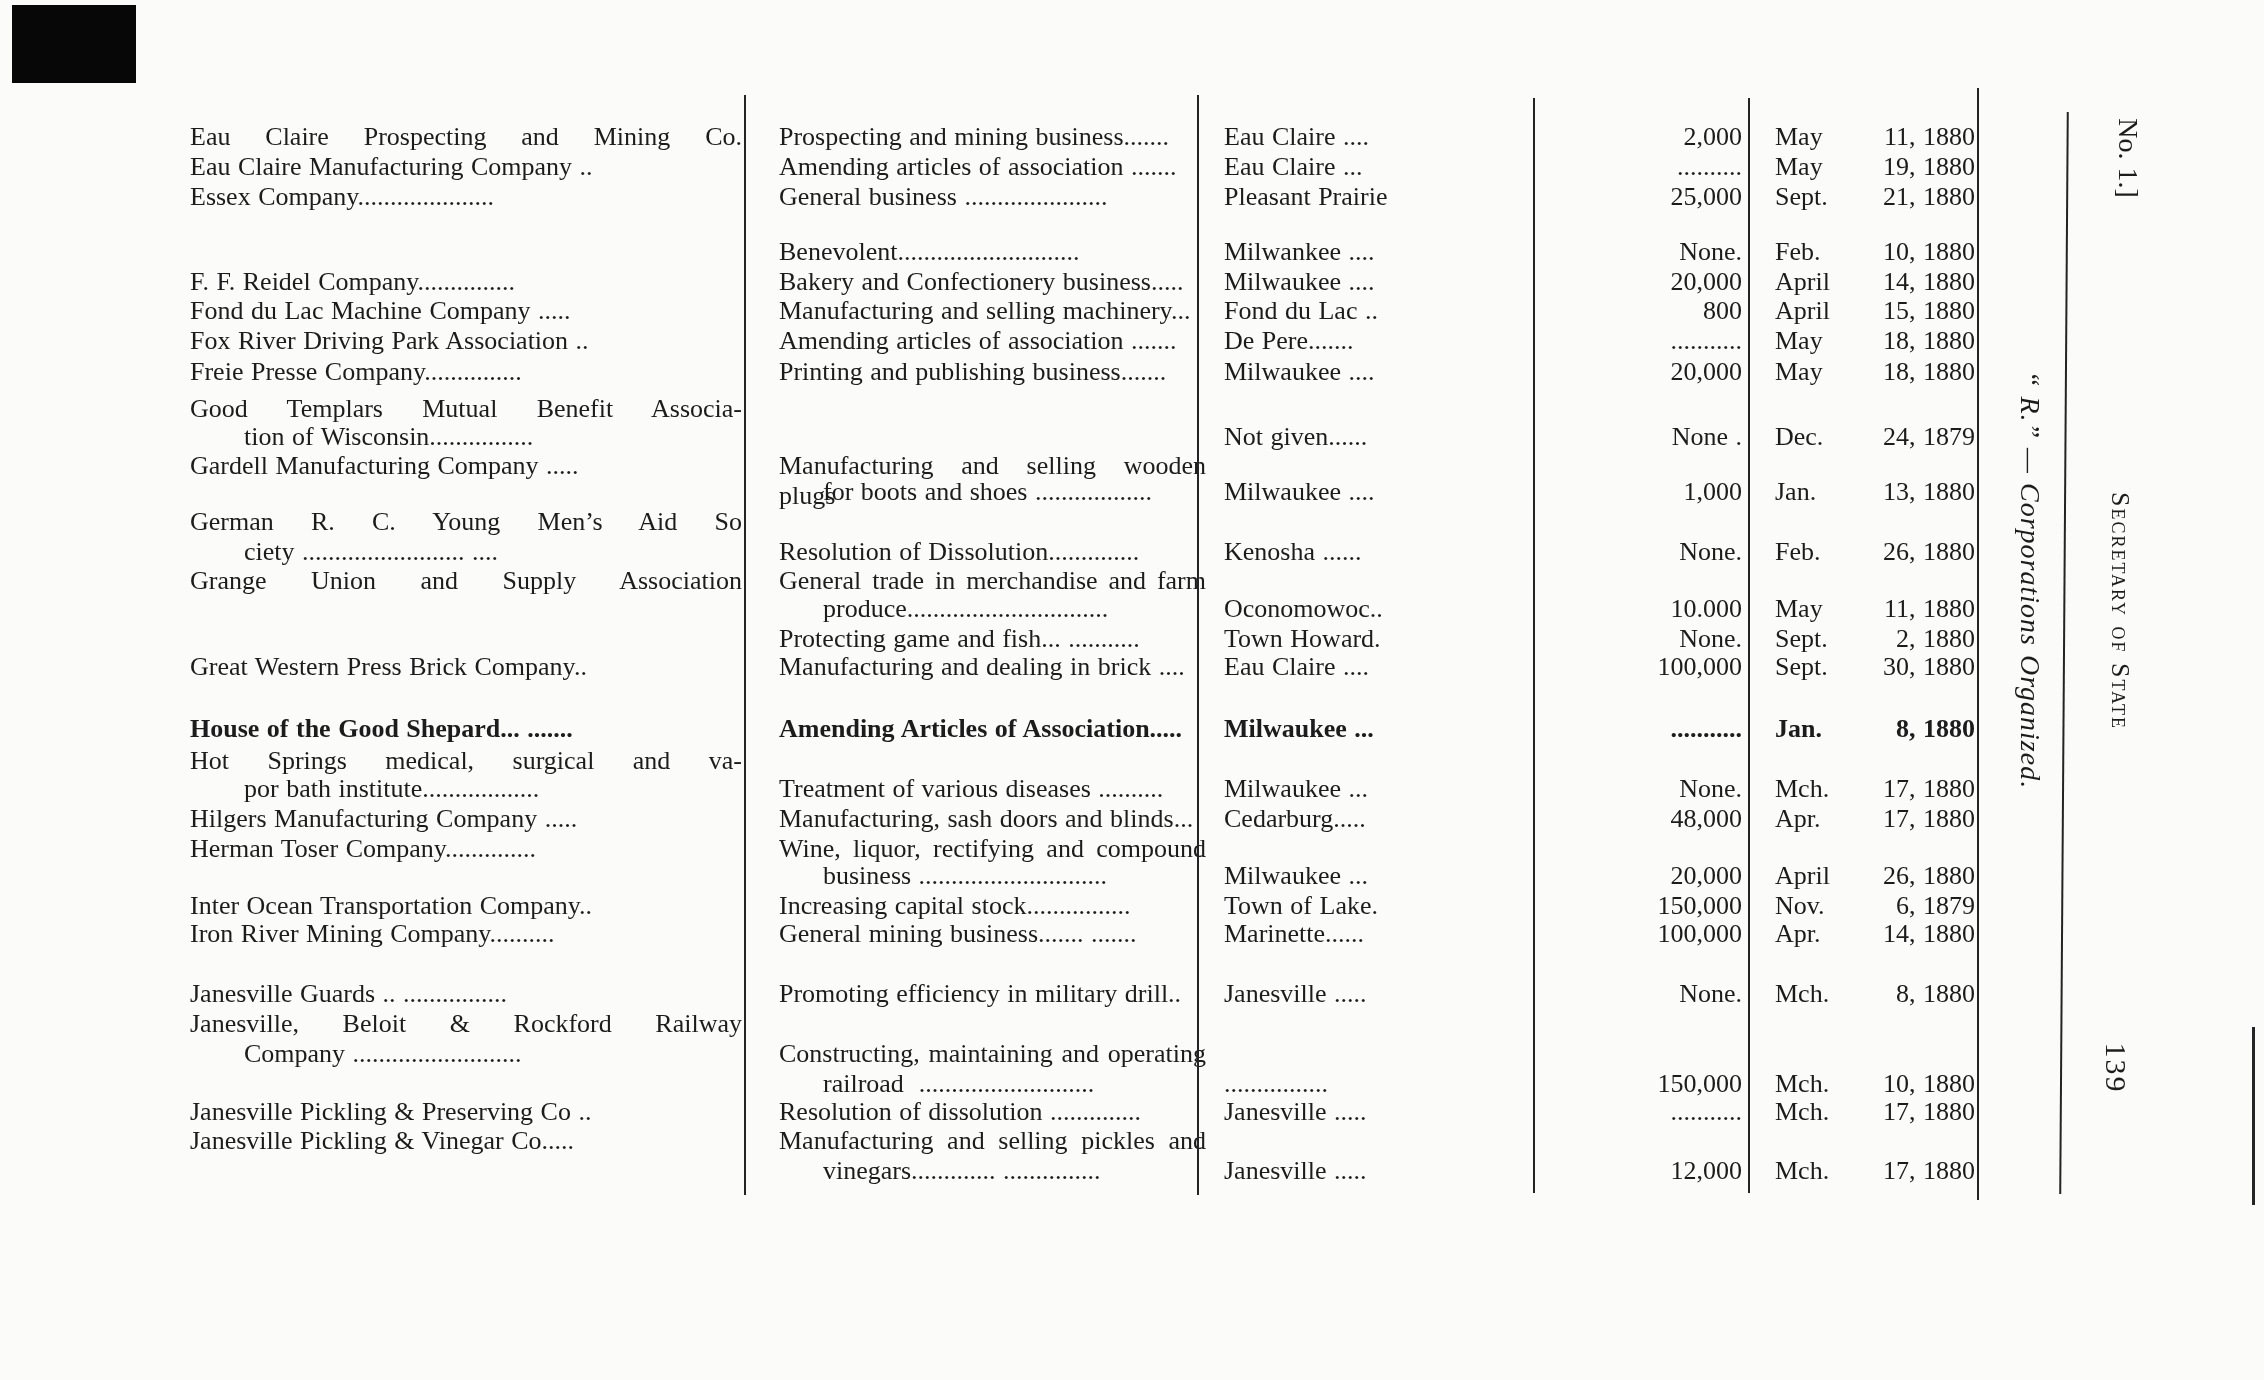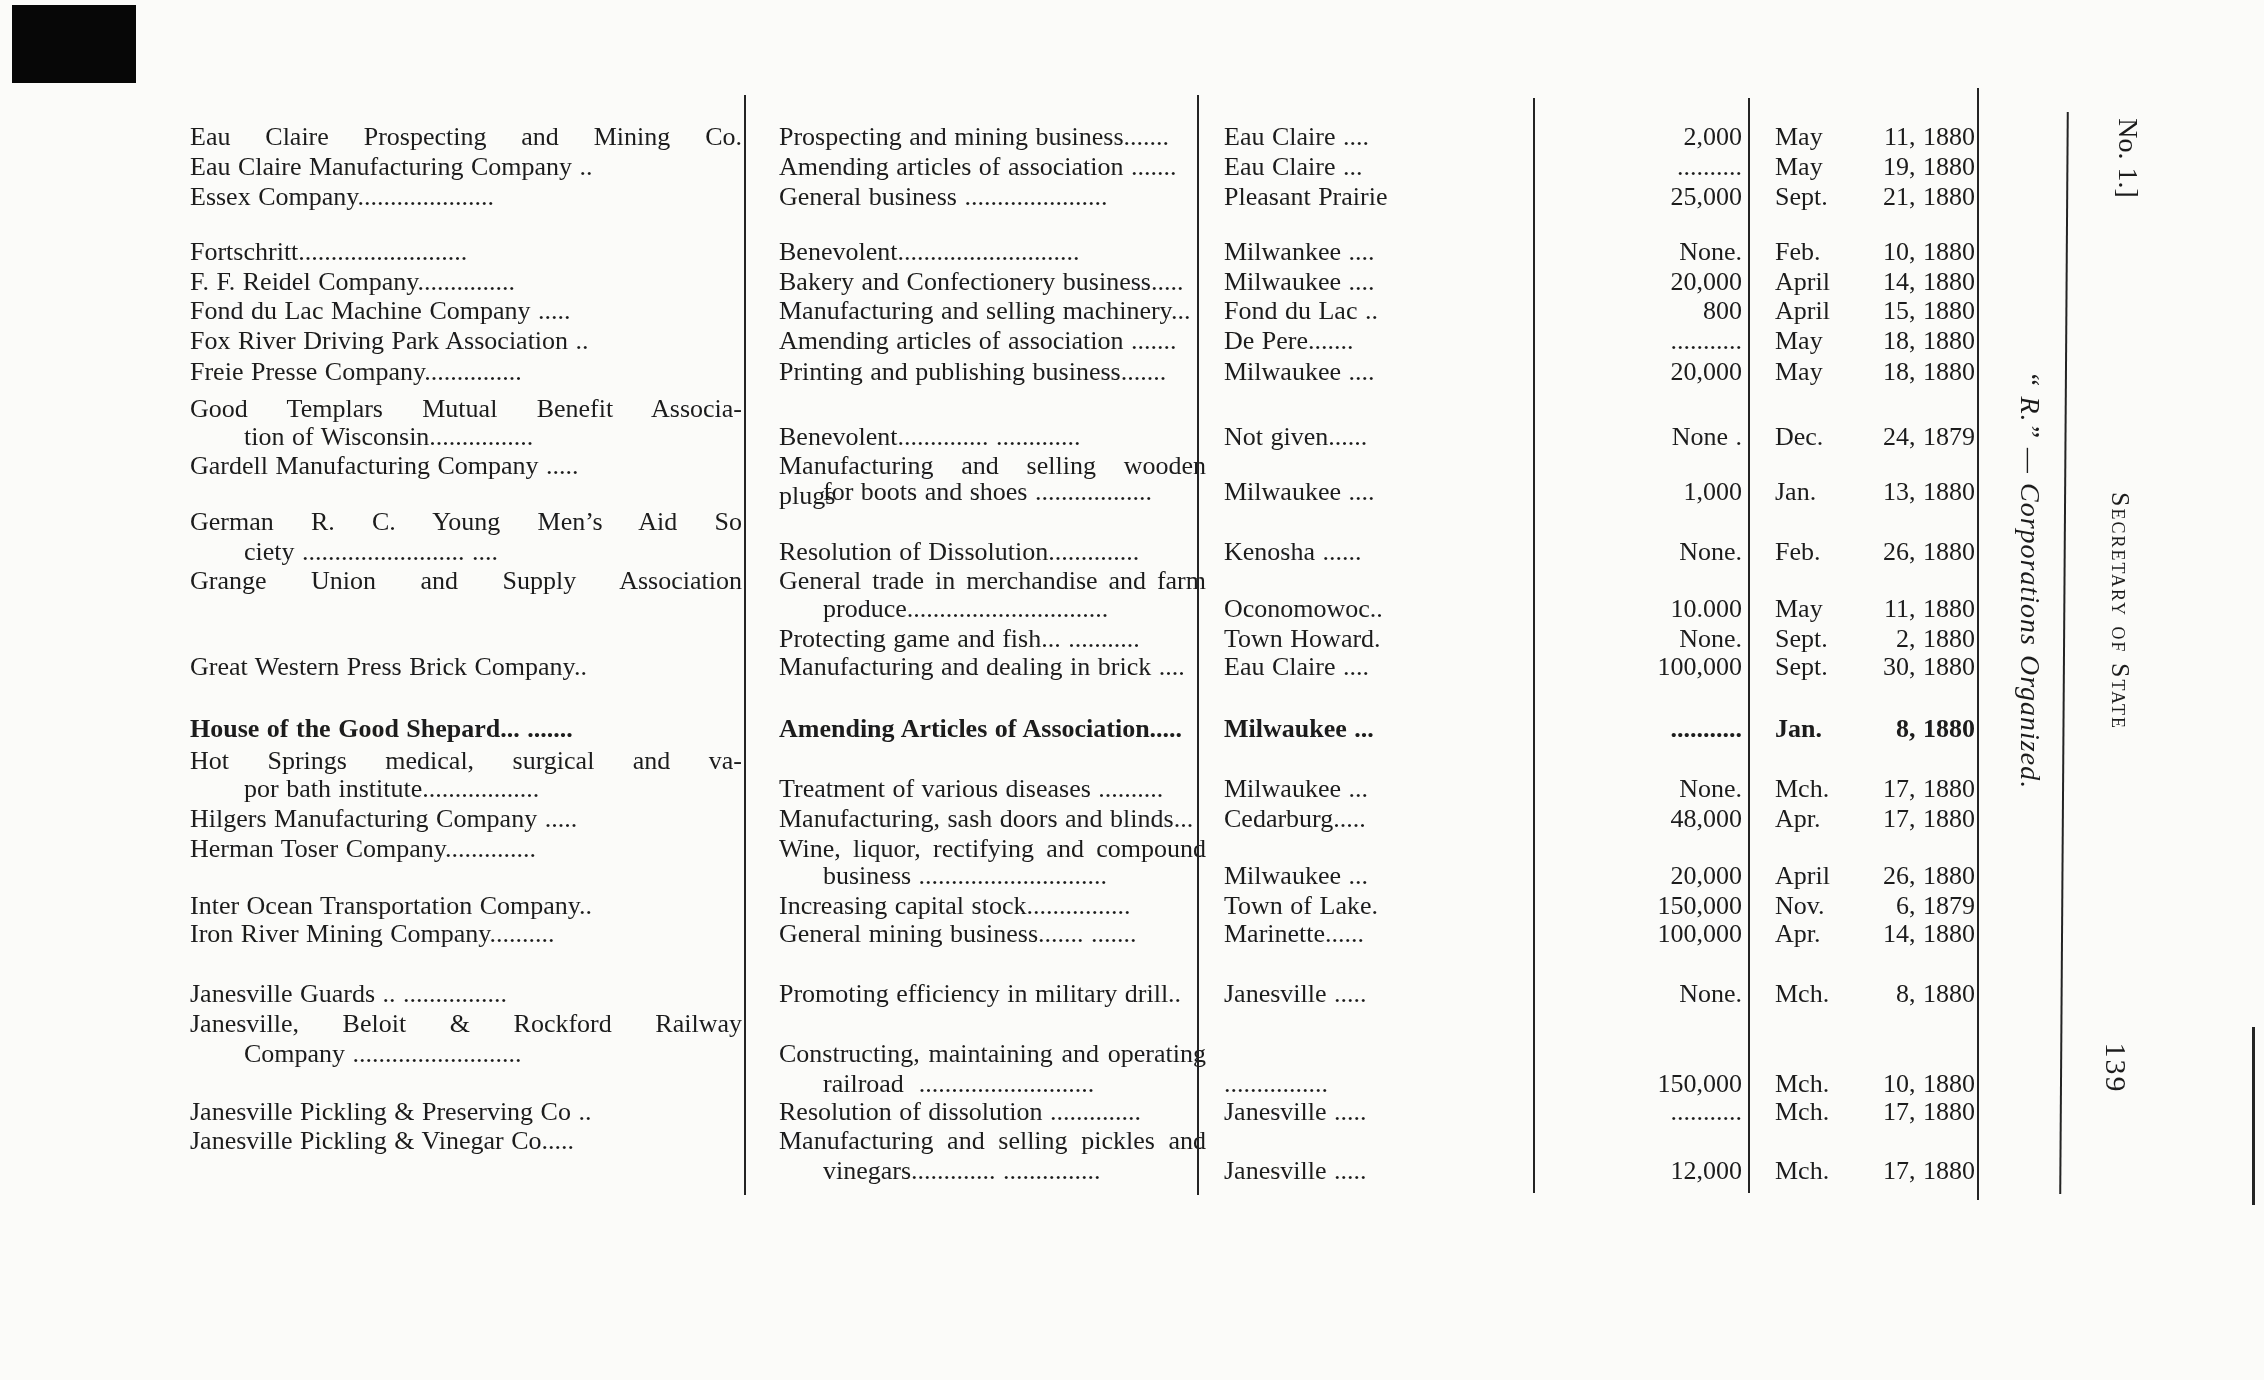--- a/index.html
+++ b/index.html
@@ -75,21 +75,20 @@
 
   <div class="line" style="top: 182px;">
     <span class="c cn">Essex Company.....................</span>
     <span class="c cp">General business ......................</span>
     <span class="c cl">Pleasant Prairie</span>
     <span class="c ca">25,000</span>
     <span class="c cd"><span class="dm">Sept.</span><span class="dr"><span class="dd">21</span><span class="dy">, 1880</span></span></span>
   </div>
 
   <div class="line" style="top: 237px;">
-    <span class="c cn">Fortschritt..........................</span>
     <span class="c cp">Benevolent............................</span>
     <span class="c cl">Milwankee ....</span>
     <span class="c ca">None.</span>
     <span class="c cd"><span class="dm">Feb.</span><span class="dr"><span class="dd">10</span><span class="dy">, 1880</span></span></span>
   </div>
 
   <div class="line" style="top: 267px; padding-left: 24px;">
     <span class="c cn">F. F. Reidel Company...............</span>
     <span class="c cp">Bakery and Confectionery business.....</span>
     <span class="c cl">Milwaukee ....</span>
@@ -121,21 +120,20 @@
     <span class="c cd"><span class="dm">May</span><span class="dr"><span class="dd">18</span><span class="dy">, 1880</span></span></span>
   </div>
 
   <div class="line" style="top: 394px;">
     <span class="c cn j">Good Templars Mutual Benefit Associa-</span>
 
   </div>
 
   <div class="line" style="top: 422px;">
     <span class="c cn ni">tion of Wisconsin................</span>
-    <span class="c cp">Benevolent.............. .............</span>
     <span class="c cl">Not given......</span>
     <span class="c ca">None .</span>
     <span class="c cd"><span class="dm">Dec.</span><span class="dr"><span class="dd">24</span><span class="dy">, 1879</span></span></span>
   </div>
 
   <div class="line" style="top: 451px;">
     <span class="c cn">Gardell Manufacturing Company .....</span>
     <span class="c cp j">Manufacturing and selling wooden plugs</span>
 
   </div>

